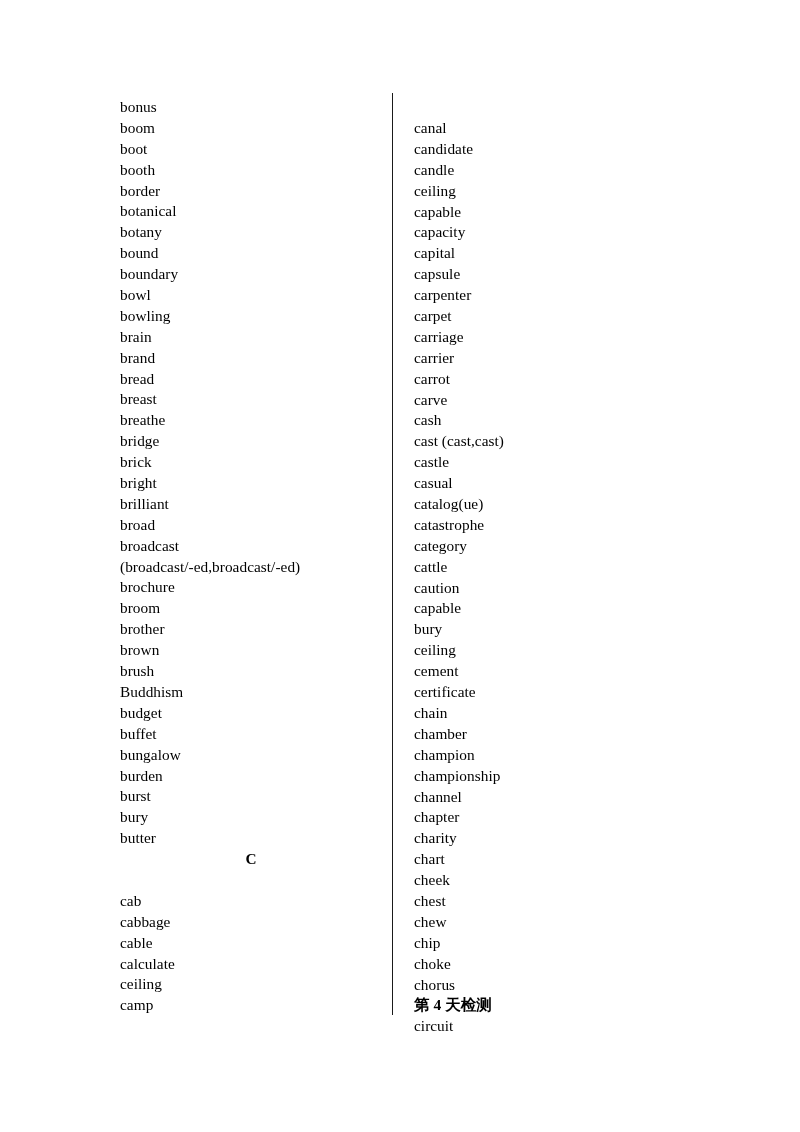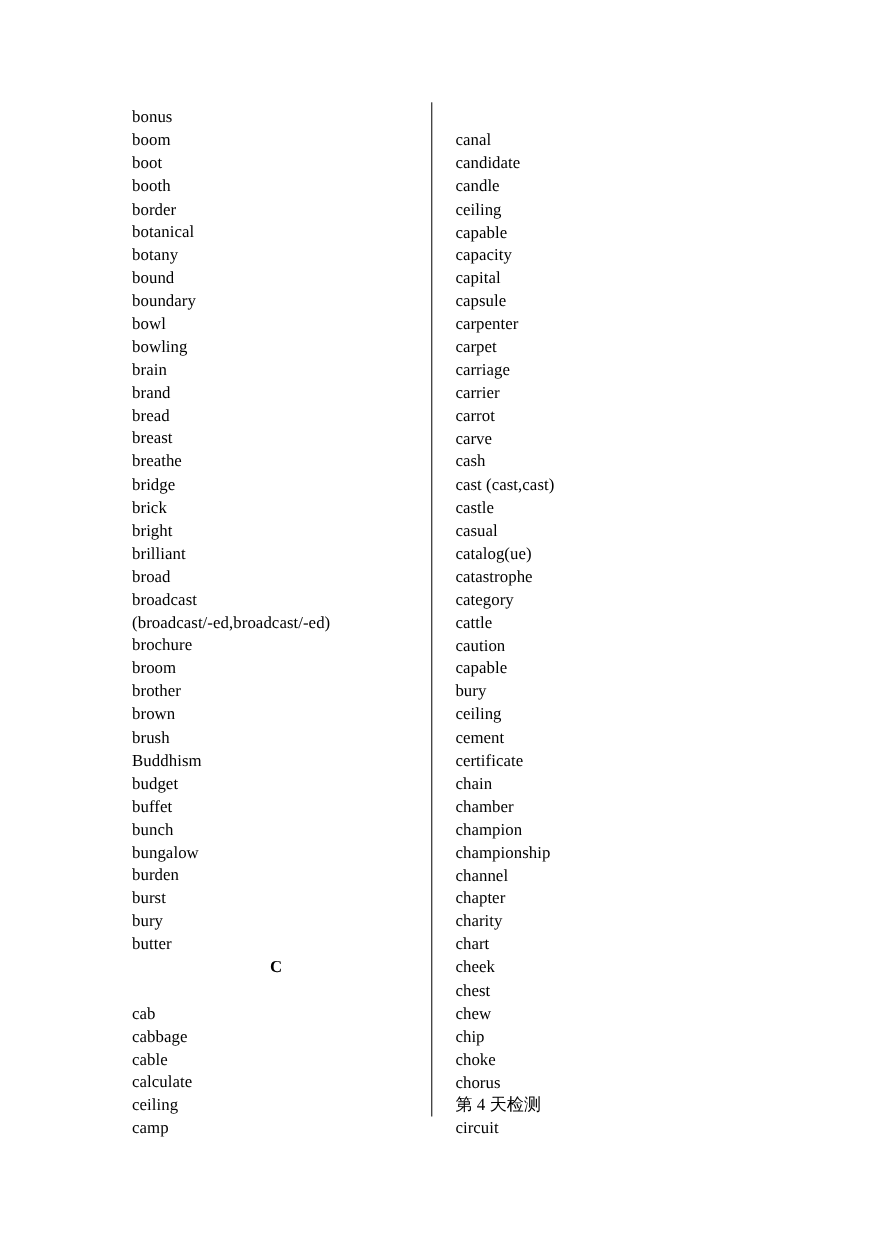--- a/index.html
+++ b/index.html
@@ -46,21 +46,21 @@
     font-size: 15.3px;
   }
 
   
   #left-column .entry.section-heading {
     width: 262px;
     text-align: center;
   }
 
   .entry.day-marker {
-    font-weight: normal;
+    font-weight: bold;
     font-family: "Liberation Serif", "DejaVu Serif", serif;
     font-size: 15.5px;
   }
 
   .entry.blank {
     height: 20.9px;
   }
 
   #column-divider {
     position: absolute;
@@ -103,21 +103,20 @@
       <div class="entry">broadcast</div>
       <div class="entry">(broadcast/-ed,broadcast/-ed)</div>
       <div class="entry">brochure</div>
       <div class="entry">broom</div>
       <div class="entry">brother</div>
       <div class="entry">brown</div>
       <div class="entry">brush</div>
       <div class="entry">Buddhism</div>
       <div class="entry">budget</div>
       <div class="entry">buffet</div>
-      <div class="entry">bunch</div>
       <div class="entry">bungalow</div>
       <div class="entry">burden</div>
       <div class="entry">burst</div>
       <div class="entry">bury</div>
       <div class="entry">butter</div>
       <div class="entry section-heading">C</div>
       <div class="entry blank"></div>
       <div class="entry">cab</div>
       <div class="entry">cabbage</div>
       <div class="entry">cable</div>

